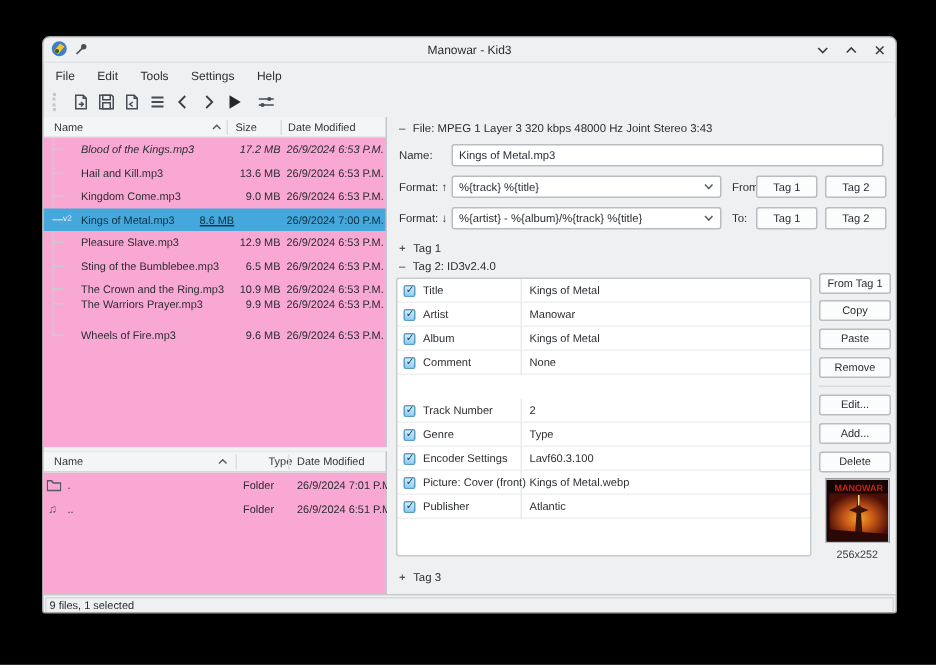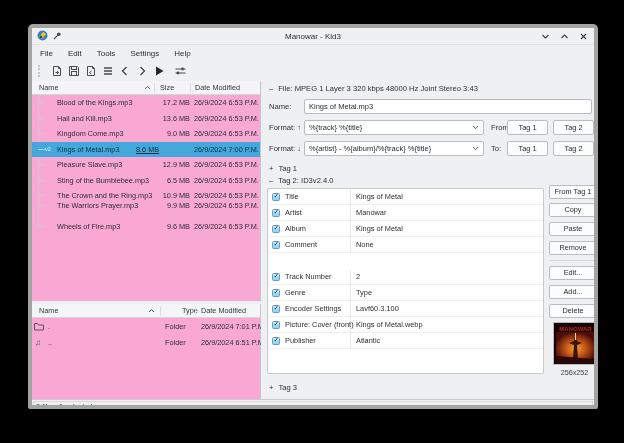--- a/index.html
+++ b/index.html
@@ -1,20 +1,20 @@
 <!DOCTYPE html>
 <html><head>
 <meta charset="utf-8">
 <style>
   html,body { margin:0; padding:0; background:#000; }
   * { box-sizing:border-box; font-family:"Liberation Sans", sans-serif; }
   #stage { position:relative; width:624px; height:443px; background:#000; overflow:hidden; }
   #window { position:absolute; left:28px; top:24px; width:570px; height:385px;
             background:#eff0f1; border-radius:5px 5px 2px 2px; overflow:hidden;
-            border:4px solid #a3a3a3; }
+            border:1px solid #a3a3a3; }
 
   
   #titlebar { position:absolute; left:0; top:0; width:100%; height:17px; background:#eff0f1;
               border-bottom:1px solid #e2e4e6; }
   #titlebar .title { position:absolute; left:0; right:0; top:0; height:17px; line-height:17px;
                      text-align:center; font-size:8px; color:#2b2e31; }
   .tb-left { position:absolute; left:5px; top:2px; display:flex; gap:5px; align-items:center; }
   .winctl { position:absolute; right:6px; top:3px; display:flex; gap:9px; align-items:center; }
   .winctl .wbtn { width:10px; height:10px; display:flex; align-items:center; justify-content:center; }
 
@@ -194,21 +194,21 @@
               <polyline points="1,7 3.5,4.5 6,7" fill="none" stroke="#5a5f63" stroke-width="1"></polyline>
             </svg>
       </span>
       <span class="hsep" style="left:122px;"></span>
       <span class="hcell" style="left:128px;">Size</span>
       <span class="hsep" style="left:158px;"></span>
       <span class="hcell" style="left:163px;">Date Modified</span>
     </div>
     <div class="treeline" style="top:14px; height:132px;"></div>
 
-    <div class="lrow" style="top:14px;">
+    <div class="lrow" style="top:14px;font-style:italic;">
       <span class="branch"></span>
       <span class="cell" style="left:25px; width:96px;">Blood of the Kings.mp3</span>
       <span class="cell" style="left:118px; width:40px; text-align:right;">17.2 MB</span>
       <span class="cell" style="left:162px; width:67px;">26/9/2024 6:53 P.M.</span>
     </div>
     <div class="lrow" style="top:29.5px;">
       <span class="branch"></span>
       <span class="cell" style="left:25px; width:96px;">Hail and Kill.mp3</span>
       <span class="cell" style="left:118px; width:40px; text-align:right;">13.6 MB</span>
       <span class="cell" style="left:162px; width:67px;">26/9/2024 6:53 P.M.</span>

